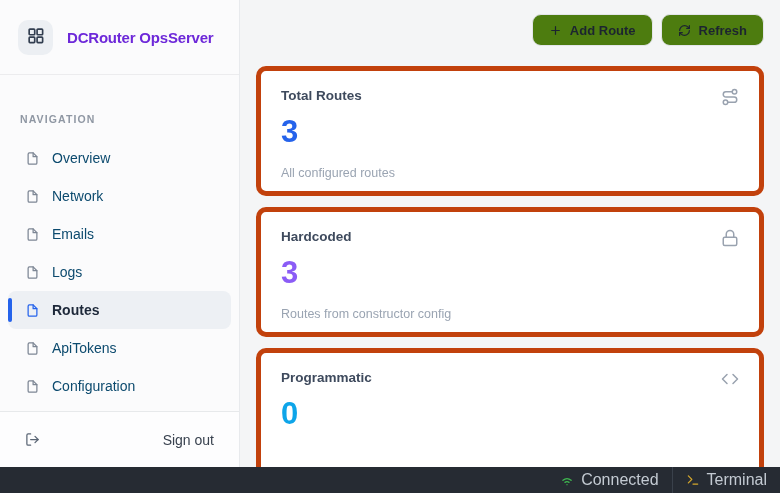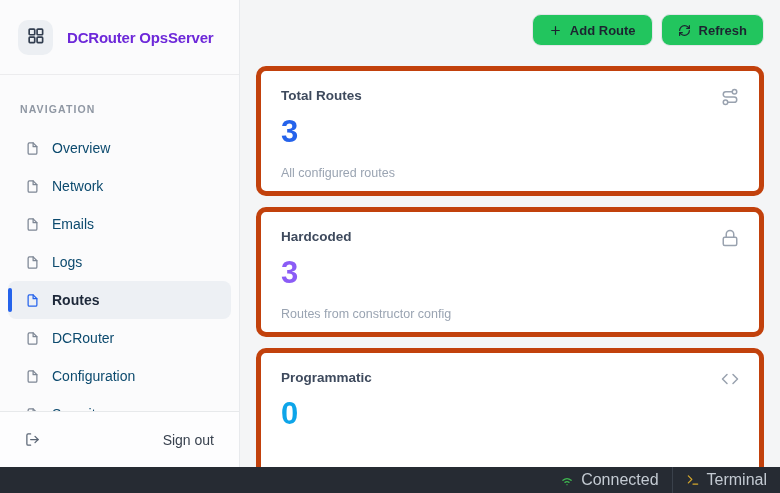--- a/index.html
+++ b/index.html
@@ -6,34 +6,34 @@
   html,body { width:780px; height:493px; font-family:"Liberation Sans", sans-serif; }
   .app { width:780px; height:493px; display:flex; flex-direction:column; overflow:hidden; background:#f4f5f6; }
   .body-row { display:flex; height:467px; }
 
   
   .sidebar { width:240px; min-width:240px; background:#fbfbfc; border-right:1px solid #e8eaed; display:flex; flex-direction:column; }
   .sidebar-header { height:75px; min-height:75px; border-bottom:1px solid #ececee; display:flex; align-items:center; padding:0 18px; gap:14px; }
   .logo-box { width:35px; height:35px; border-radius:10px; background:#eceff3; display:flex; align-items:center; justify-content:center; color:#323e50; }
   .app-title { font-size:15px; font-weight:700; color:#6d28d9; letter-spacing:-0.2px; }
   .nav { flex:1; overflow:hidden; padding:22px 8px 0 8px; }
-  .nav-label { font-size:10.5px; font-weight:700; letter-spacing:1.1px; color:#8f97a3; margin:6px 0 14px 12px; }
+  .nav-label { font-size:10.5px; font-weight:700; letter-spacing:1.1px; color:#8f97a3; margin:16px 0 14px 12px; }
   .nav-item { position:relative; height:38px; display:flex; align-items:center; gap:12px; padding-left:17px; border-radius:8px; color:#0c4a6e; font-size:14px; cursor:pointer; }
   .nav-item .nav-icon { color:#7d8694; display:flex; }
   .nav-item.active { background:#edf0f4; color:#1d2839; font-weight:700; }
   .nav-item.active .nav-icon { color:#2563eb; }
   .nav-item.active::before { content:""; position:absolute; left:0; top:7px; width:3.5px; height:24px; border-radius:3px; background:#2563eb; }
   .sidebar-footer { height:56px; min-height:56px; border-top:1px solid #e7e9eb; background:#fdfdfe; display:flex; align-items:center; padding:0 25px; gap:16px; color:#39424f; font-size:14px; cursor:pointer;justify-content:space-between; }
   .sidebar-footer .nav-icon { color:#5b6675; display:flex; }
 
   
   .main { flex:1; background:#f4f5f6; padding:0 16px; overflow:hidden; }
   .page-title { margin-top:12px; font-size:28px; font-weight:800; letter-spacing:-0.6px; color:#0b1120; }
   .toolbar { display:flex; justify-content:flex-end; gap:8px; margin-top:14px; }
-  .btn { height:32px; display:flex; align-items:center; gap:8px; padding:0 16px; background:#22c55e; border:1px solid #e3e5e9; border-radius:9px; font-size:13px; font-weight:600; color:#1c2430; cursor:pointer; font-family:"Liberation Sans", sans-serif; }
+  .btn { height:32px; display:flex; align-items:center; gap:8px; padding:0 16px; background:#4d7c0f; border:1px solid #e3e5e9; border-radius:9px; font-size:13px; font-weight:600; color:#1c2430; cursor:pointer; font-family:"Liberation Sans", sans-serif; }
   .btn .btn-icon { display:flex; color:#1c2430; }
   .cards { margin-top:20px; display:flex; flex-direction:column; gap:11px; }
   .card { background:#ffffff; border:5px solid #c2410c; border-radius:10px; height:130px; min-height:130px; padding:17px 20px; }
   .card-head { display:flex; justify-content:space-between; align-items:flex-start; }
   .card-title { font-size:13.5px; font-weight:700; color:#3e4a5d; }
   .card-icon { color:#99a2af; display:flex; }
   .card-value { font-size:31px; font-weight:700; margin-top:9px; line-height:1.1; }
   .card-sub { font-size:12.5px; color:#9aa4b2; margin-top:17px; }
 
   
@@ -112,21 +112,21 @@
             </span>
           <span>Routes</span>
         </div>
         <div class="nav-item">
           <span class="nav-icon">
               <svg width="15" height="15" viewBox="0 0 24 24" fill="none" stroke="currentColor" stroke-width="2" stroke-linecap="round" stroke-linejoin="round">
                 <path d="M13 3H7a2 2 0 0 0-2 2v14a2 2 0 0 0 2 2h10a2 2 0 0 0 2-2V9z"></path>
                 <path d="M13 3v6h6"></path>
               </svg>
             </span>
-          <span>DCRouter</span>
+          <span>ApiTokens</span>
         </div>
         <div class="nav-item">
           <span class="nav-icon">
               <svg width="15" height="15" viewBox="0 0 24 24" fill="none" stroke="currentColor" stroke-width="2" stroke-linecap="round" stroke-linejoin="round">
                 <path d="M13 3H7a2 2 0 0 0-2 2v14a2 2 0 0 0 2 2h10a2 2 0 0 0 2-2V9z"></path>
                 <path d="M13 3v6h6"></path>
               </svg>
             </span>
           <span>Configuration</span>
         </div>

